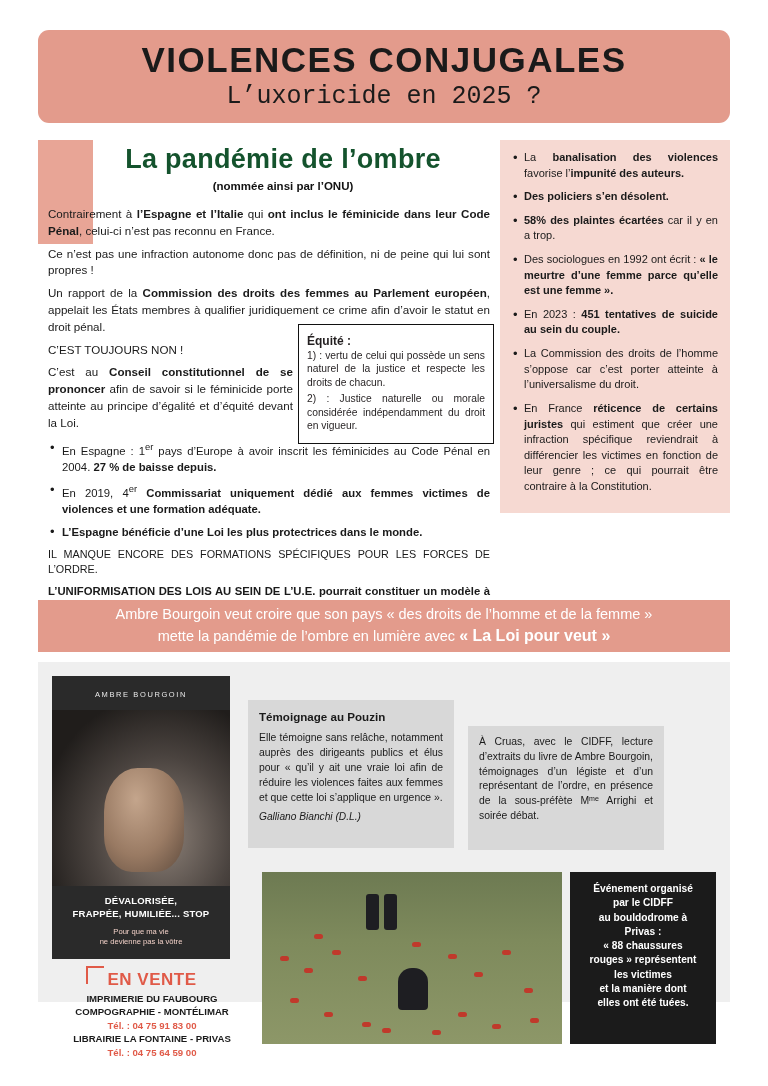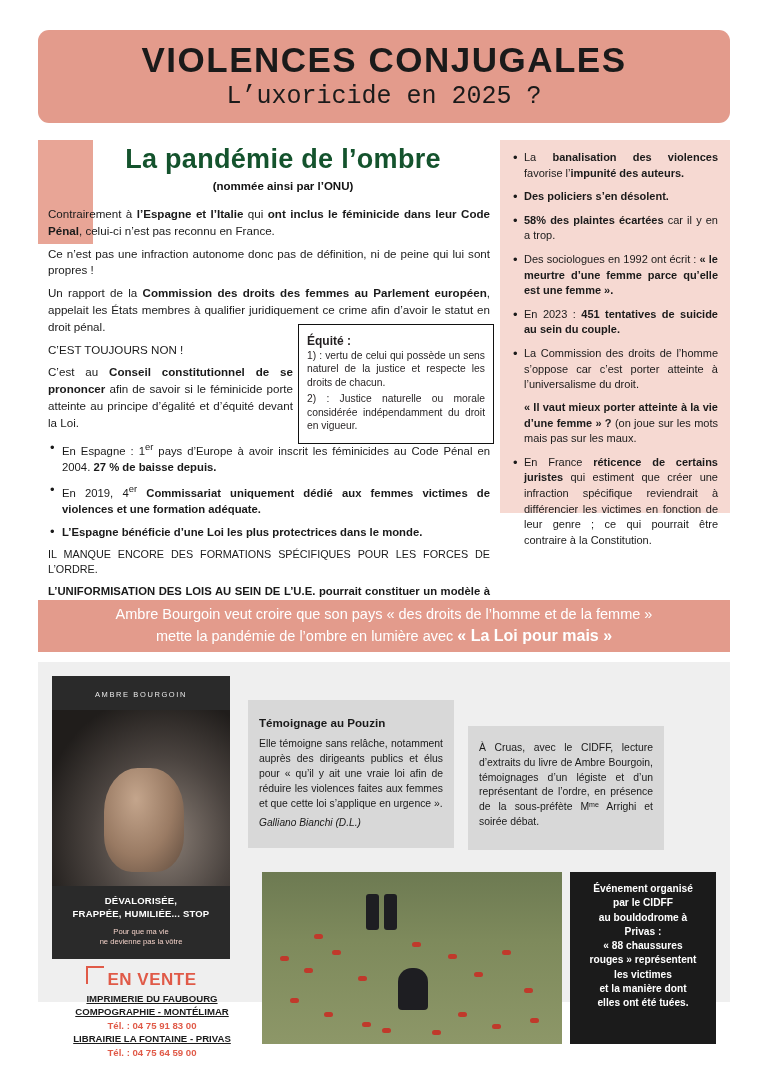--- a/index.html
+++ b/index.html
@@ -127,26 +127,26 @@
   .envente{
     position:absolute;left:14px;top:306px;width:200px;text-align:center;
   }
   .envente .corner{
     position:absolute;left:34px;top:-2px;width:16px;height:16px;
     border-left:2.5px solid #e05a48;border-top:2.5px solid #e05a48;
   }
   .envente .ev-title{
     font-size:17px;font-weight:bold;color:#e05a48;letter-spacing:.5px;margin:2px 0 3px 0;
   }
-  .envente .ev-line{font-size:9.6px;font-weight:bold;color:#1a1a1a;line-height:1.35;text-decoration:underline;}
+  .envente .ev-line{font-size:9.6px;font-weight:bold;color:#1a1a1a;line-height:1.35;}
   .envente .ev-tel{font-size:9.6px;font-weight:bold;color:#e05a48;line-height:1.45;}
 
   
   .bubble{
-    position:absolute;background:#d8d8d8;padding:15px 11px;box-sizing:border-box;
+    position:absolute;background:#d8d8d8;padding:9px 11px;box-sizing:border-box;
     font-size:10.4px;line-height:1.42;color:#1a1a1a;text-align:justify;
   }
   .bubble .bt{font-weight:bold;font-size:11.6px;margin-bottom:6px;display:block;}
   .bubble .sig{display:block;margin-top:5px;font-style:italic;font-size:10.2px;}
   #bubble1{left:210px;top:38px;width:206px;height:148px;}
   #bubble2{left:430px;top:64px;width:196px;height:124px;}
 
   
   .shoes{
     position:absolute;left:224px;top:210px;width:300px;height:172px;
@@ -232,34 +232,31 @@
         <b>58% des plaintes écartées</b><span> car il y en a trop.</span>
       </li>
       <li>
         <span>Des sociologues en 1992 ont écrit : </span><b>« le meurtre d’une femme parce qu’elle est une femme ».</b>
       </li>
       <li>
         <span>En 2023 : </span><b>451 tentatives de suicide au sein du couple.</b>
       </li>
       <li>
         <span>La Commission des droits de l’homme s’oppose car c’est porter atteinte à l’universalisme du droit.</span>
-        <div style="margin-top:7px;">
-          <b>« Il vaut mieux porter atteinte à la vie d’une femme » ?</b><span> (on joue sur les mots mais pas sur les maux.</span>
-        </div>
       </li>
       <li>
         <span>En France </span><b>réticence de certains juristes</b><span> qui estiment que créer une infraction spécifique reviendrait à différencier les victimes en fonction de leur genre ; ce qui pourrait être contraire à la Constitution.</span>
       </li>
     </ul>
   </div>
 
   <div class="banner">
     <div class="b1">Ambre Bourgoin veut croire que son pays « des droits de l’homme et de la femme »</div>
     <div class="b2">
-      <span>mette la pandémie de l’ombre en lumière avec </span><b>« La Loi pour mais »</b>
+      <span>mette la pandémie de l’ombre en lumière avec </span><b>« La Loi pour veut »</b>
     </div>
   </div>
 
   <div class="bottom">
 
     <div class="cover">
       <div class="author">AMBRE BOURGOIN</div>
       <div class="photo"></div>
       <div class="capt" style="white-space:pre-line;">DÉVALORISÉE,
 FRAPPÉE, HUMILIÉE... STOP</div>

